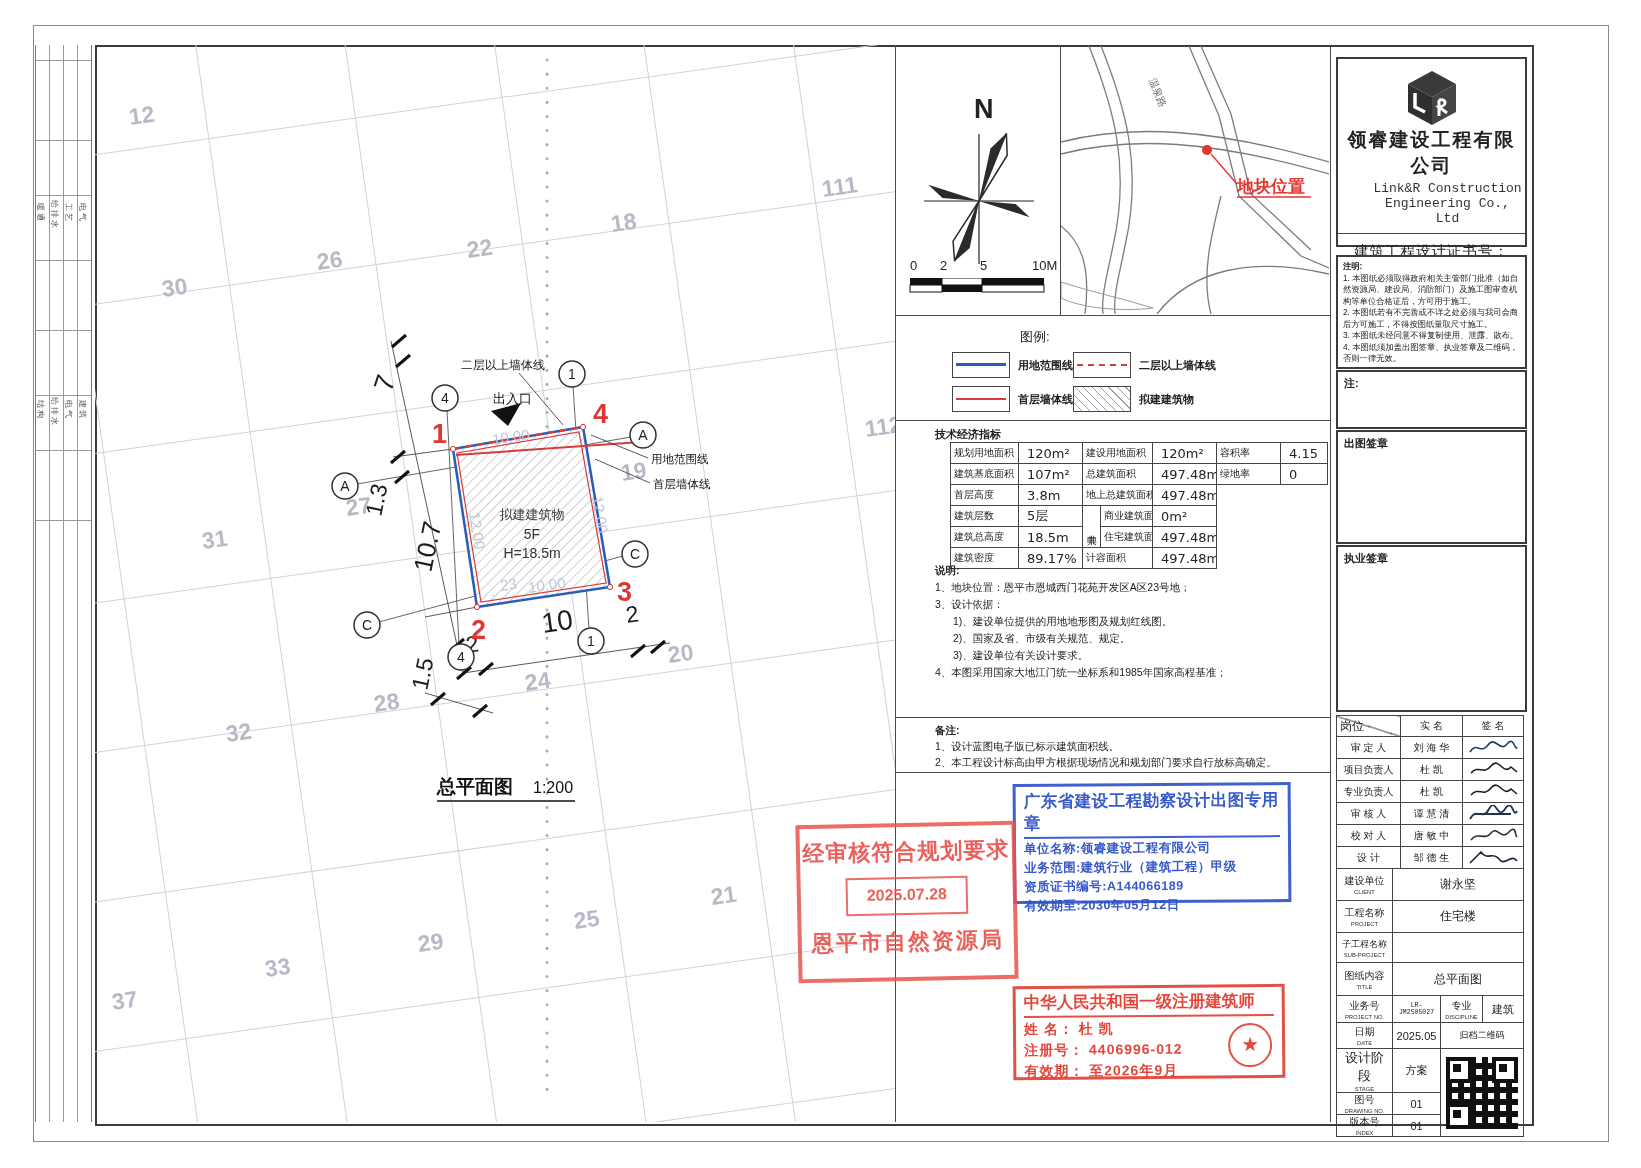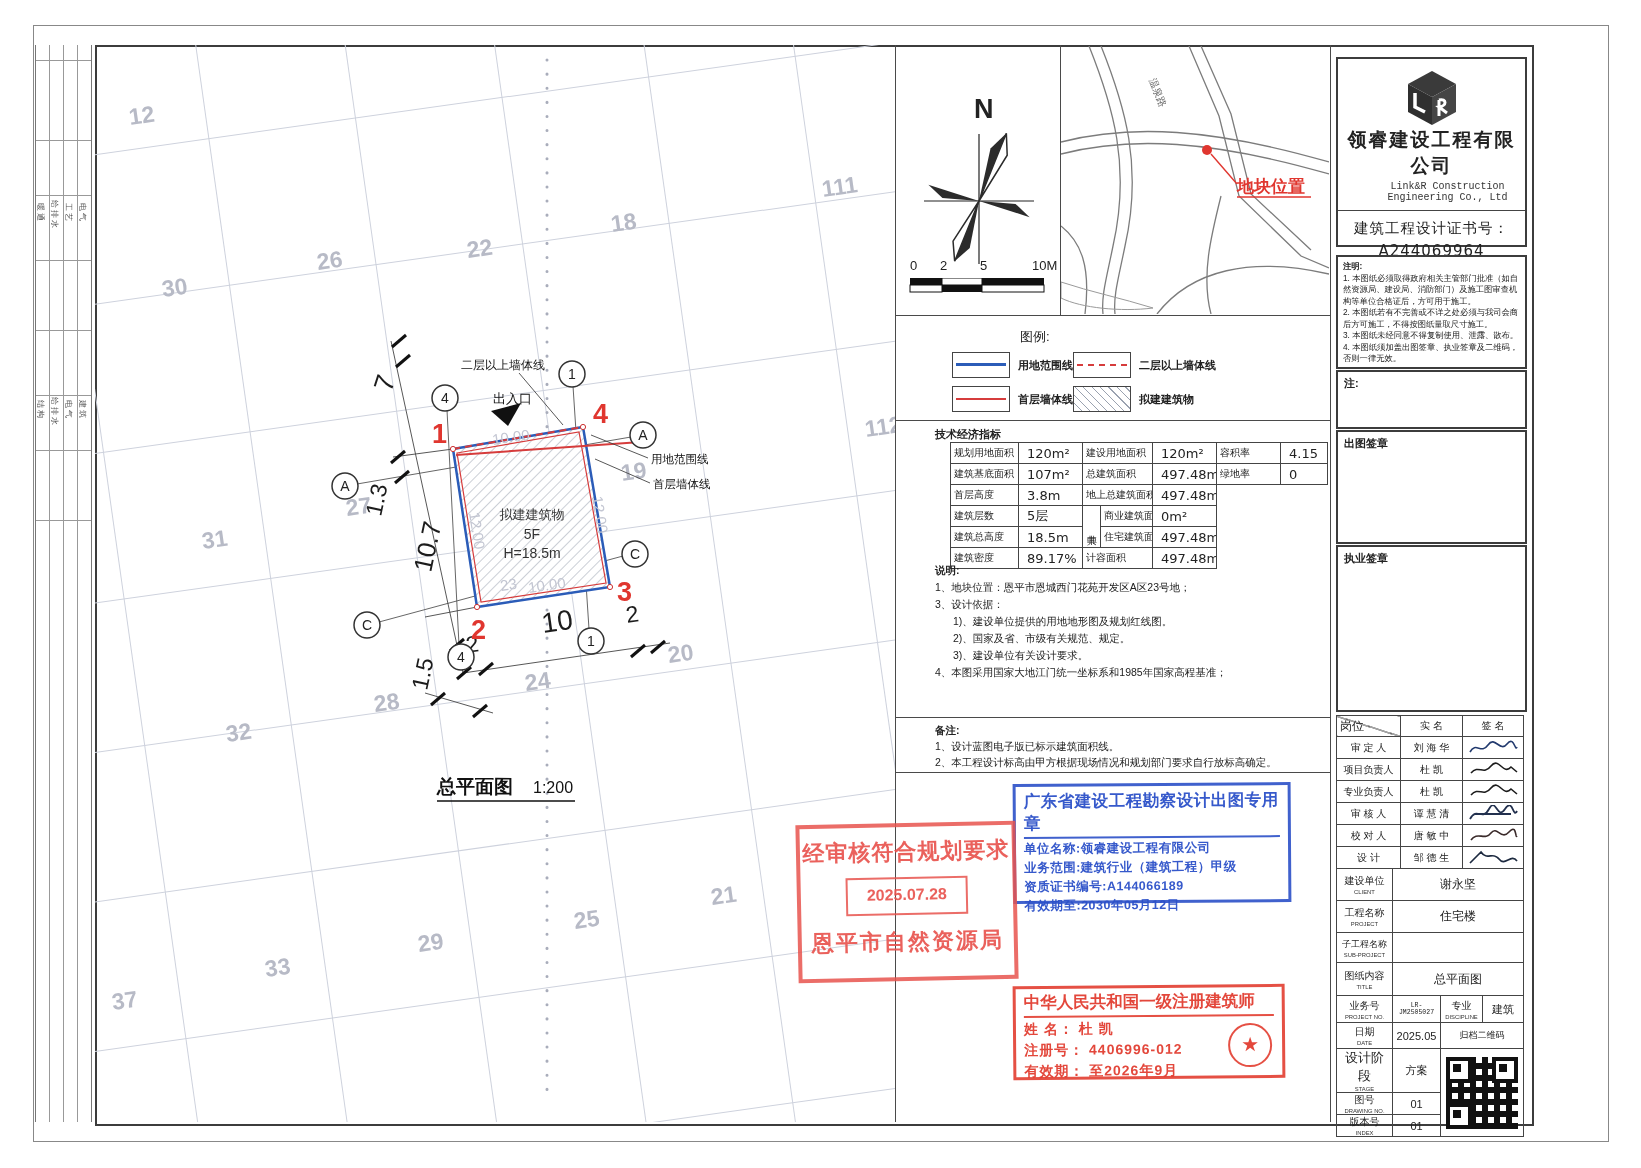--- a/index.html
+++ b/index.html
@@ -44,21 +44,21 @@
   .stamp-red2{left:1013px;top:985px;width:250px;height:82px;border:3px solid rgba(226,61,48,.9);
     color:rgba(226,61,48,.95);padding:3px 8px;transform:rotate(-.5deg);}
   .stamp-red2 .t{font-size:16.5px;font-weight:bold;border-bottom:2px solid rgba(226,61,48,.9);padding-bottom:2px;}
   .stamp-red2 .l{font-size:14px;font-weight:bold;margin-top:3px;letter-spacing:1px;}
   .emblem{position:absolute;right:10px;bottom:8px;width:40px;height:40px;border:2px solid rgba(226,61,48,.9);
     border-radius:50%;text-align:center;font-size:20px;line-height:38px;color:rgba(226,61,48,.95);}
   
   .rbox{border:2px solid #3c3c3c;background:#fff;}
   .rbox .lab{font-size:11px;font-weight:bold;padding:4px 6px;}
   .logo-name{font-size:19px;font-weight:bold;text-align:center;letter-spacing:2px;}
-  .logo-en{font-size:10px;text-align:center;color:#333;margin-top:2px;font-family:"Liberation Mono","DejaVu Sans Mono",monospace;padding-left:32px;}
+  .logo-en{font-size:13px;text-align:center;color:#333;margin-top:2px;font-family:"Liberation Mono","DejaVu Sans Mono",monospace;padding-left:32px;}
   .cert{font-size:14.5px;text-align:center;margin-top:8px;letter-spacing:1px;}
   .certno{font-size:15px;text-align:center;margin-top:4px;font-family:"DejaVu Sans",sans-serif;letter-spacing:1px;}
   .notes-text{font-size:8.3px;line-height:11.5px;padding:4px 5px;color:#222;}
   table.blk{border-collapse:collapse;table-layout:fixed;}
   table.blk td{border:1px solid #444;font-size:10px;text-align:center;vertical-align:middle;padding:0 2px;overflow:hidden;}
   .en{display:block;font-size:6.5px;color:#333;letter-spacing:0;transform:scale(.9);}
   .diag{background:linear-gradient(to top right,transparent calc(50% - .5px),#444 calc(50% - .5px),#444 calc(50% + .5px),transparent calc(50% + .5px));position:relative;}
   .diag .p1{position:absolute;left:3px;bottom:1px;font-size:12px;}
   .diag .p2{position:absolute;right:3px;top:19px;font-size:8px;}
   .sig{display:block;margin:0 auto;}

